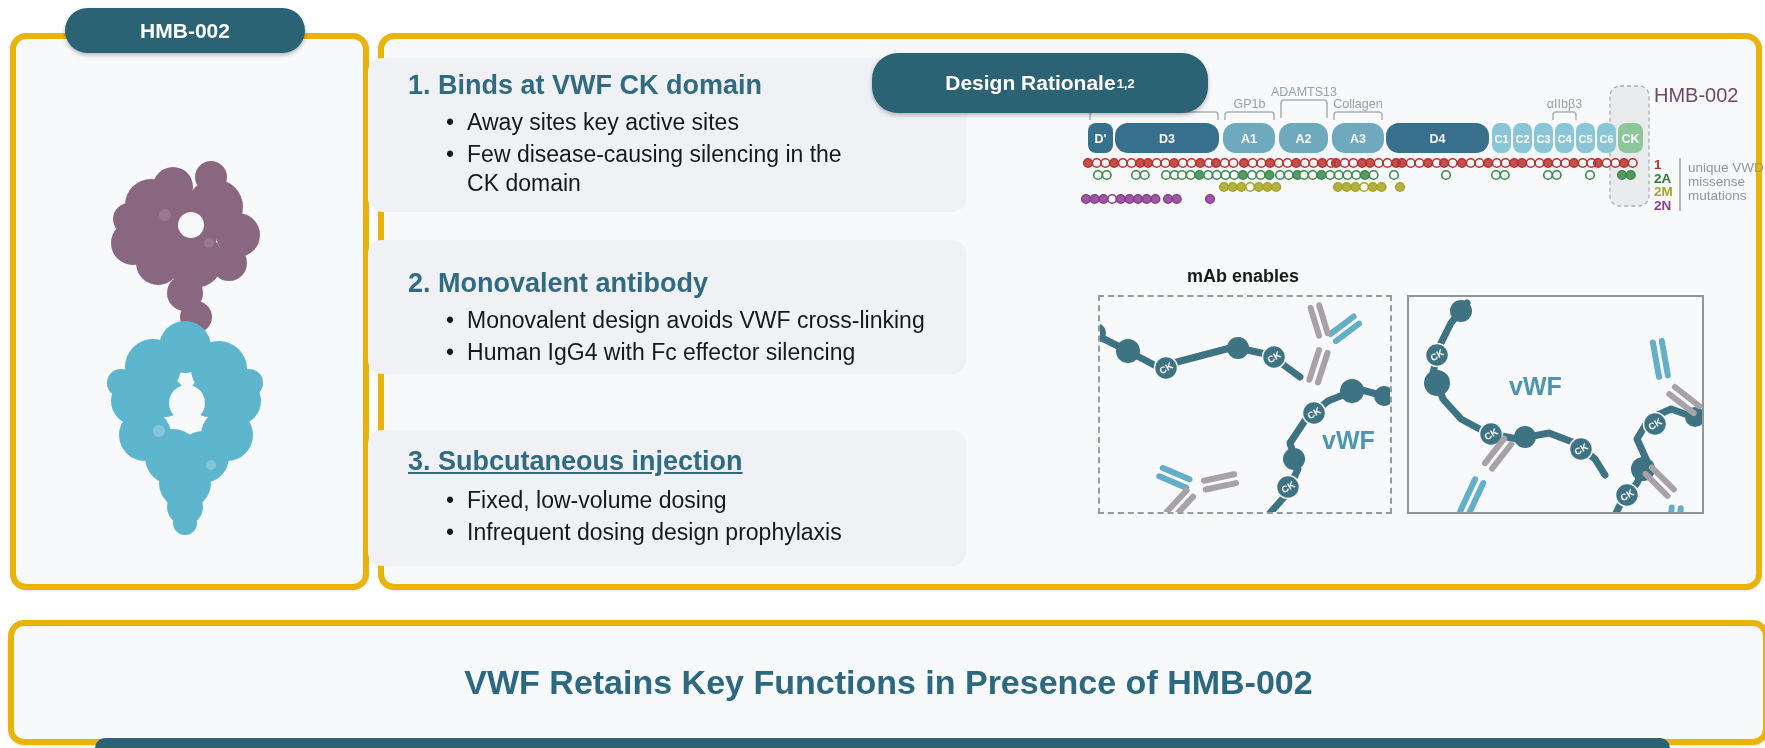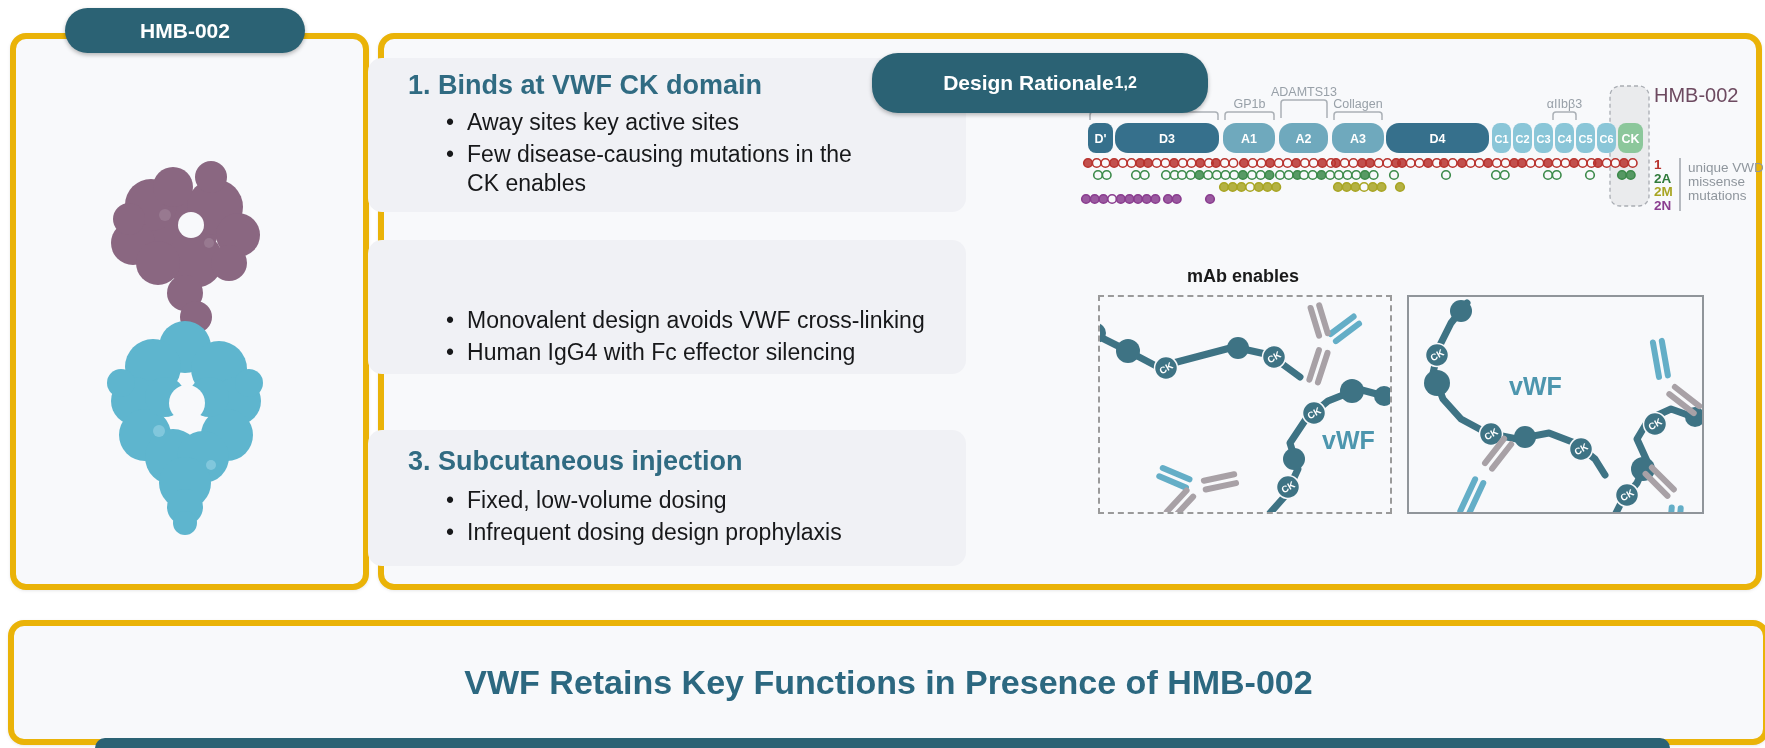--- a/index.html
+++ b/index.html
@@ -4,21 +4,21 @@
 <style>
   html,body{margin:0;padding:0;background:#ffffff;}
   body{width:1765px;height:748px;position:relative;overflow:hidden;
        font-family:"Liberation Sans","DejaVu Sans",sans-serif;}
   .slide{position:absolute;inset:0;border-radius:8px;}
   .card{position:absolute;background:#f8f9fb;border:6px solid #eab308;border-radius:16px;
         box-shadow:0 1px 3px rgba(120,130,140,.18);}
   .pill{position:absolute;background:#2b6274;color:#fff;font-weight:bold;border-radius:26px;
         display:flex;align-items:center;justify-content:center;font-size:21px;
         box-shadow:0 2px 4px rgba(0,0,0,.28);z-index:5;}
-  .pill sup{font-size:16px;margin-left:1px;text-align:right;}
+  .pill sup{font-size:13px;margin-left:1px;text-align:right;}
   .section-block{position:absolute;background:#f0f1f5;border-radius:14px;}
   .sec-head{position:absolute;color:#306b82;font-weight:bold;font-size:27px;white-space:nowrap;}
   .bullet{position:absolute;color:#17181a;font-size:23px;line-height:1.28;display:flex;gap:13px;}
   .bullet .dot{flex:0 0 auto;}
   .fmt-title{position:absolute;font-size:18px;font-weight:bold;color:#1a1a1a;text-align:center;}
   .fmt-box{position:absolute;background:#f8f9fb;}
   #mab-box{border:2px dashed #9a9a9a;}
   #onearm-box{border:2px solid #90959a;}
   .fmt-box svg{position:absolute;inset:0;}
   #banner{display:flex;align-items:center;justify-content:center;}
@@ -92,33 +92,34 @@
   <div class="section-block" style="left:368px;top:240px;width:598px;height:134px;"></div>
   <div class="section-block" style="left:368px;top:430px;width:598px;height:136px;"></div>
 
   <div class="sec-head" style="left:408px;top:70px;">1. Binds at VWF CK domain</div>
   <div class="bullet" style="left:446px;top:108px;">
     <span class="dot">•</span>
     <span>Away sites key active sites</span>
   </div>
   <div class="bullet" style="left:446px;top:140px;width:420px;">
     <span class="dot">•</span>
-    <span>Few disease-causing mutations in the CK enables</span>
-  </div>
-
+    <span>Few disease-causing silencing in the CK domain</span>
+  </div>
+
+  <div class="sec-head" style="left:408px;top:268px;">2. Monovalent antibody</div>
   <div class="bullet" style="left:446px;top:306px;">
     <span class="dot">•</span>
     <span>Monovalent design avoids VWF cross-linking</span>
   </div>
   <div class="bullet" style="left:446px;top:338px;">
     <span class="dot">•</span>
     <span>Human IgG4 with Fc effector silencing</span>
   </div>
 
-  <div class="sec-head" style="left:408px;top:446px;">3. Subcutaneous injection</div>
+  <div class="sec-head" style="left:408px;top:446px;text-decoration:underline;">3. Subcutaneous injection</div>
   <div class="bullet" style="left:446px;top:486px;">
     <span class="dot">•</span>
     <span>Fixed, low-volume dosing</span>
   </div>
   <div class="bullet" style="left:446px;top:518px;">
     <span class="dot">•</span>
     <span>Infrequent dosing design prophylaxis</span>
   </div>
 
   <svg id="domain-svg" style="position:absolute;left:1048px;top:72px;z-index:2;" width="715" height="140" viewBox="0 0 715 140">

